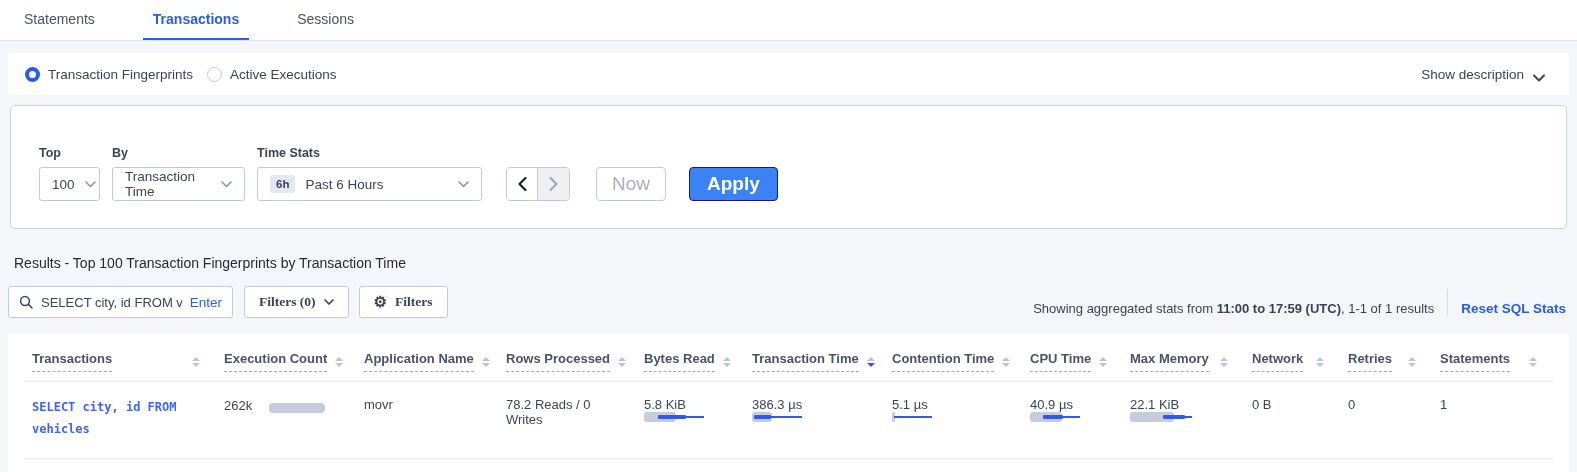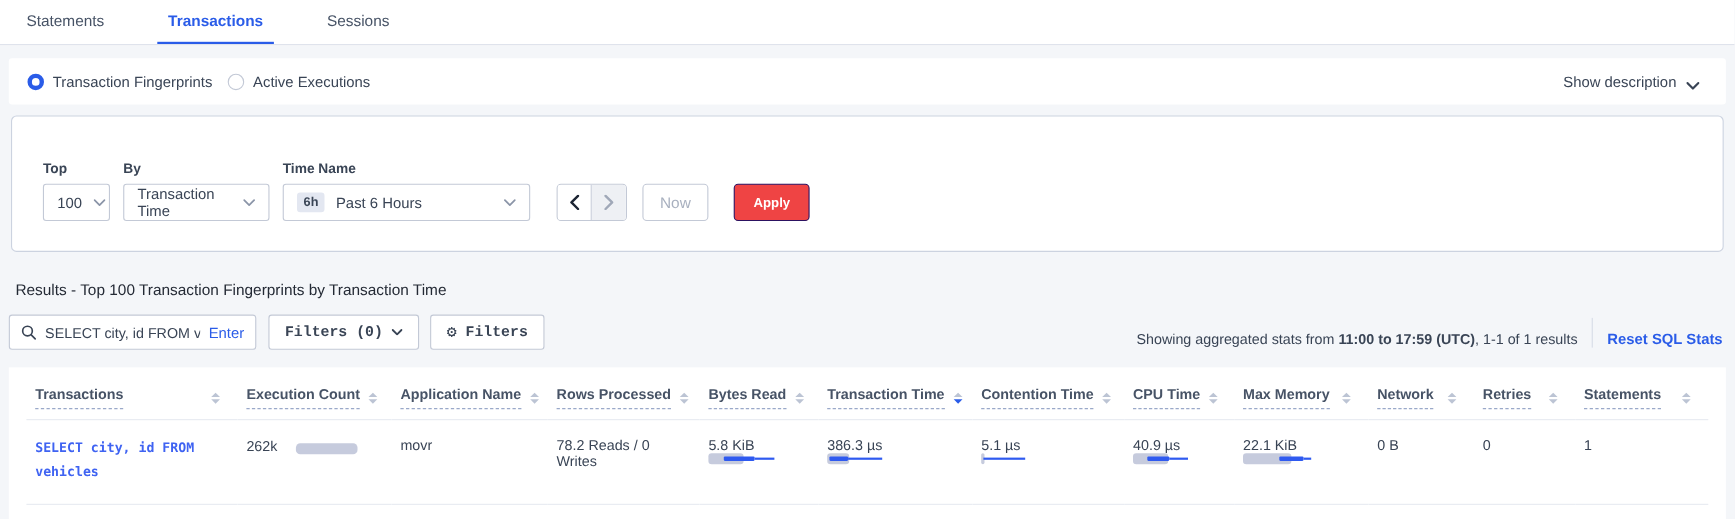--- a/index.html
+++ b/index.html
@@ -53,42 +53,42 @@
     font-size: 11.5px; font-weight: 700; color: #394455;
   }
   .arrow-group {
     display: flex; height: 34px; border: 1px solid #c3c9d6; border-radius: 4px;
     overflow: hidden; margin-left: 12px;
   }
   .arrow-btn { width: 31px; display: flex; align-items: center; justify-content: center; background: #fff; border: none; cursor: pointer; }
   .arrow-btn.prev { border-right: 1px solid #c3c9d6; }
   .arrow-btn.next { background: #eef0f4; cursor: default; }
   .now-btn {
-    height: 34px; margin-left: 14px; padding: 0 15px; background: #fff;
-    border: 1px solid #c3c9d6; border-radius: 4px; color: #a8b0bf; font-size: 14px; cursor: pointer;
+    height: 34px; margin-left: 26px; padding: 0 15px; background: #fff;
+    border: 1px solid #c3c9d6; border-radius: 4px; color: #a8b0bf; font-size: 19px; cursor: pointer;
     font-family: inherit;
   }
   .apply-btn {
-    height: 34px; margin-left: 23px; padding: 0 17px; background: #ef4444;
-    border: 1px solid #2c1261; border-radius: 4px; color: #fff; font-size: 12px;
+    height: 34px; margin-left: 23px; padding: 0 17px; background: #3b82f6;
+    border: 1px solid #2c1261; border-radius: 4px; color: #fff; font-size: 19px;
     font-weight: 700; cursor: pointer; font-family: inherit;
   }
   
   .results-title { margin: 26px 0 0 14px; font-size: 14px; font-weight: 400; color: #242a35; }
   .toolbar { margin: 15px 8px 0; display: flex; align-items: center; }
   .search-input {
     width: 225px; height: 32px; background: #fff; border: 1px solid #c3c9d6; border-radius: 3px;
     display: flex; align-items: center; padding: 0 10px; gap: 8px; cursor: text;
   }
   .search-input .query { flex: 1; font-size: 13px; color: #394455; white-space: nowrap; overflow: hidden; }
   .search-input .enter-hint { color: #2a5ce8; font-size: 13.5px; cursor: pointer; }
   .tbtn {
     height: 32px; background: #fff; border: 1px solid #c3c9d6; border-radius: 3px;
     padding: 0 14px; font-size: 13.5px; font-weight: 600; color: #394455;
-    display: flex; align-items: center; gap: 8px; cursor: pointer; font-family: Liberation Mono, monospace;
+    display: flex; align-items: center; gap: 8px; cursor: pointer; font-family: Liberation Serif, serif;
   }
   .tbtn.filters { margin-left: 11px; }
   .tbtn.columns { margin-left: 10px; }
   .gear-glyph { font-size: 15px; line-height: 1; color: #394455; }
   .toolbar-right { margin-left: auto; display: flex; align-items: flex-end; gap: 13px; padding-right: 3px; }
   .stats-text { font-size: 13px; color: #394455; }
   .stats-text b { font-weight: 700; }
   .vdiv { width: 1px; height: 27px; background: #d6dbe6; }
   .reset-link { color: #2a5ce8; font-size: 13.5px; font-weight: 700; cursor: pointer; text-decoration: none; }
   
@@ -168,21 +168,21 @@
         <div class="select sel-by">
           <span class="sel-value">Transaction Time</span>
           <span>
             <svg width="11" height="7" viewBox="0 0 11 7">
                 <polyline points="1,1 5.5,5.5 10,1" fill="none" stroke="#8b95a8" stroke-width="1.6" stroke-linecap="round" stroke-linejoin="round"></polyline>
               </svg>
           </span>
         </div>
       </div>
       <div class="control-group">
-        <div class="control-label">Time Name</div>
+        <div class="control-label">Time Stats</div>
         <div class="select sel-range">
           <span class="range-badge">6h</span>
           <span class="sel-value">Past 6 Hours</span>
           <span>
             <svg width="11" height="7" viewBox="0 0 11 7">
                 <polyline points="1,1 5.5,5.5 10,1" fill="none" stroke="#8b95a8" stroke-width="1.6" stroke-linecap="round" stroke-linejoin="round"></polyline>
               </svg>
           </span>
         </div>
       </div>

